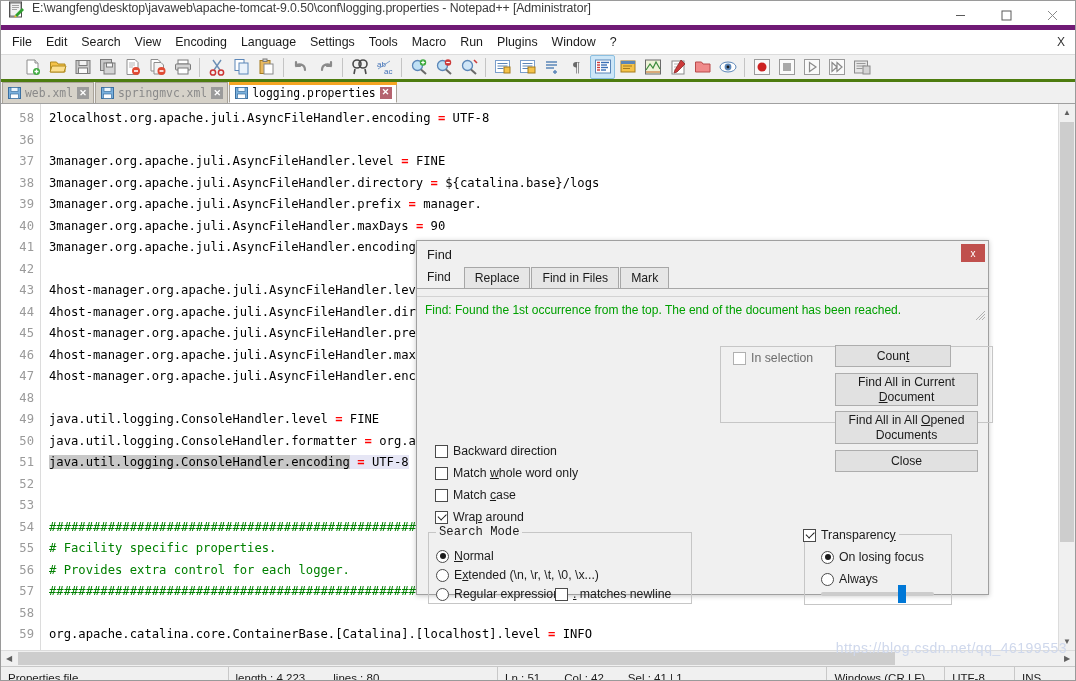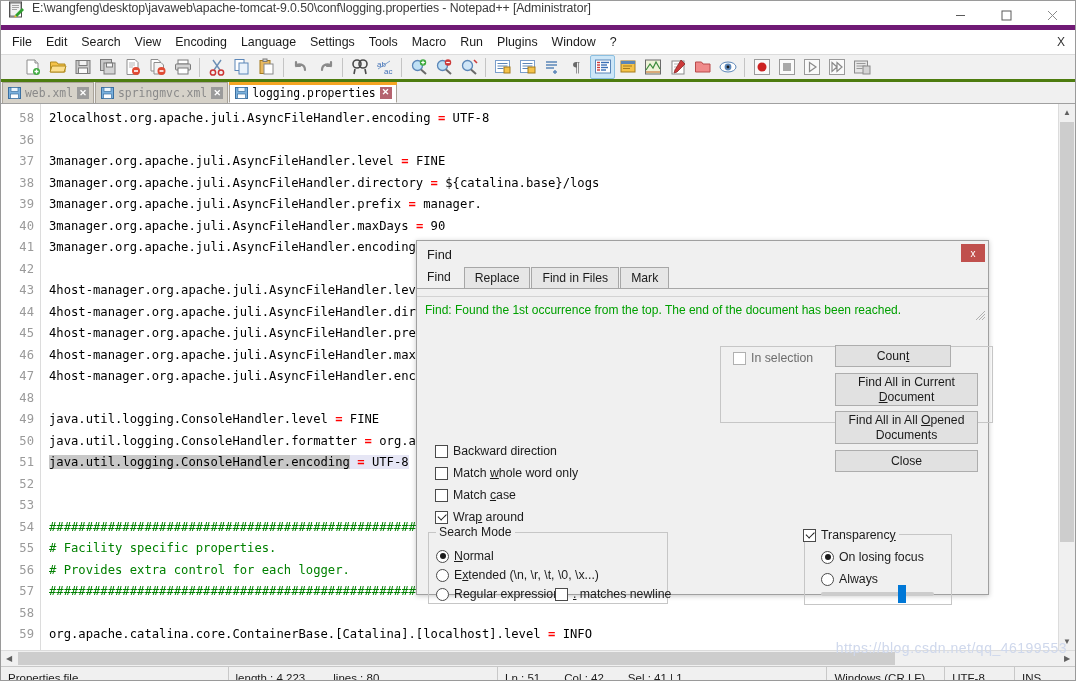--- a/index.html
+++ b/index.html
@@ -895,21 +895,21 @@
       </div>
       <div class="chk" style="position:absolute;left:18px;top:199px;">
         <span class="box"></span>
         <span>Match <span class="u">c</span>ase</span>
       </div>
       <div class="chk" style="position:absolute;left:18px;top:221px;">
         <span class="box checked"></span>
         <span>Wra<span class="u">p</span> around</span>
       </div>
 
-      <div class="group" style="left:11px; top:243px; width:240px; height:72px;">
+      <div class="group" style="left:11px; top:243px; width:264px; height:72px;font-family:Liberation Mono, monospace;">
         <span class="group-title">Search Mode</span>
       </div>
       <div class="rad" style="position:absolute;left:19px;top:260px;">
         <span class="circle sel"></span>
         <span><span class="u">N</span>ormal</span>
       </div>
       <div class="rad" style="position:absolute;left:19px;top:279px;">
         <span class="circle"></span>
         <span>E<span class="u">x</span>tended (\n, \r, \t, \0, \x...)</span>
       </div>

